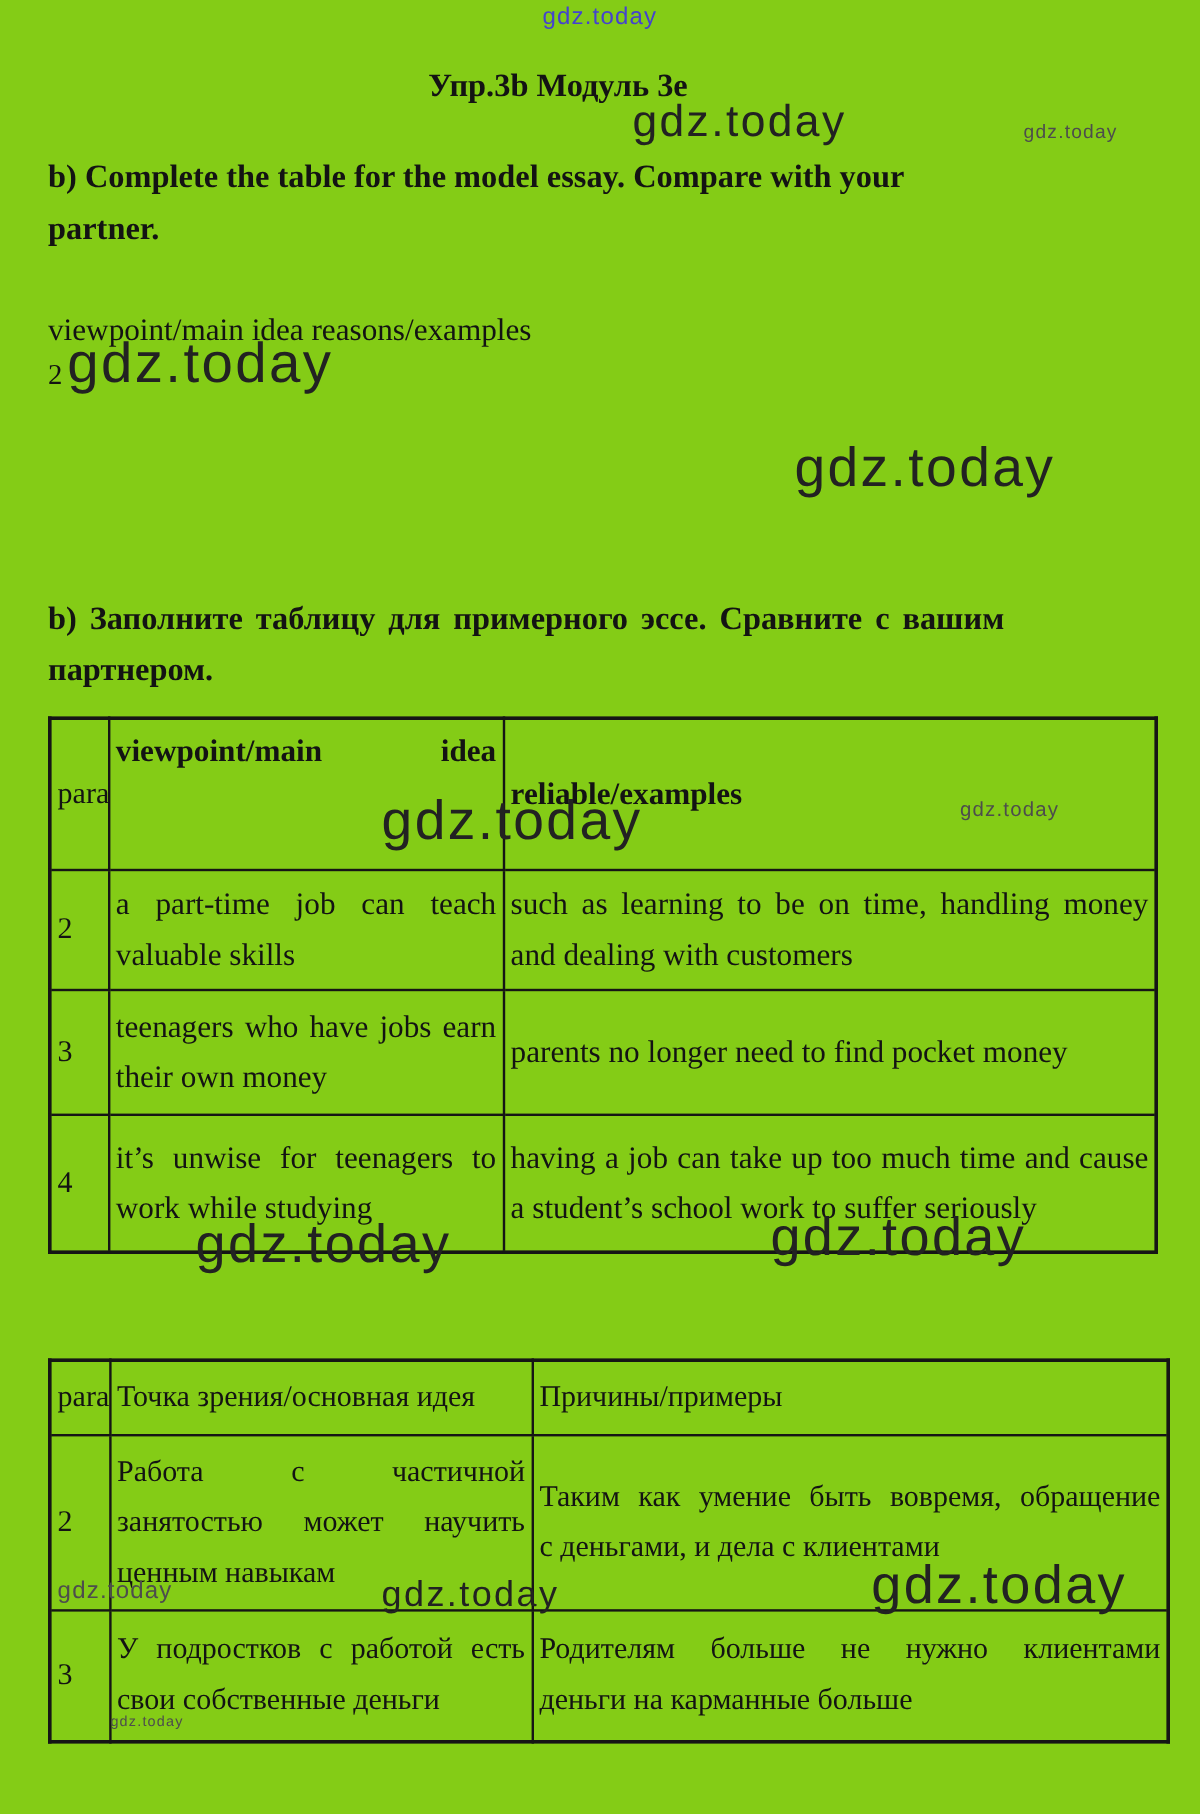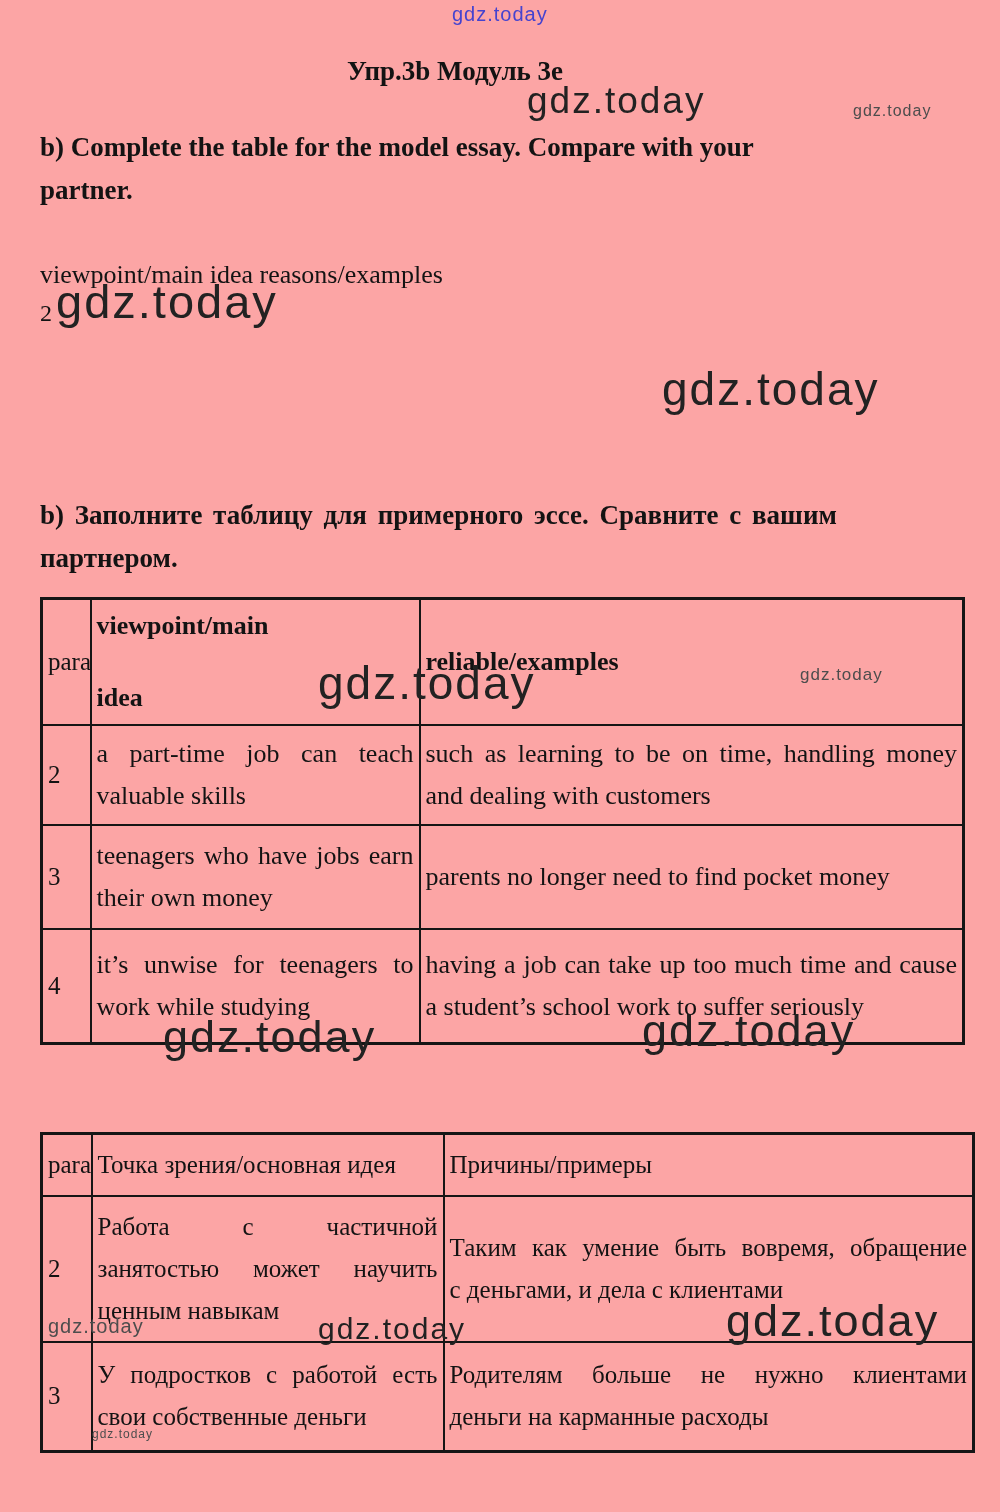--- a/index.html
+++ b/index.html
@@ -1,53 +1,53 @@
 <!DOCTYPE html>
 <html><head>
 <meta charset="utf-8">
 <style>
   html,body { margin:0; padding:0; background:#e9e9e9; }
   .page {
     position:relative; width:1000px; height:1512px; margin:0 auto;
-    background:#fca5a5; overflow:hidden;
+    background:#84cc16; overflow:hidden;
     font-family:"Liberation Serif", serif; color:#131313;
   }
   .abs { position:absolute; }
 
   
   .wm {
     position:absolute; white-space:nowrap;
     font-family:"Liberation Sans", sans-serif;
     color:#222222; letter-spacing:2px; line-height:1; z-index:5;
   }
   .wm-blue  { color:#4543cf; letter-spacing:1px; }
   .wm-gray  { color:#4d4d4d; letter-spacing:1px; }
 
   
   .title {
     left:0; top:56px; width:910px; text-align:center;
-    font-size:27px; font-weight:bold;
+    font-size:27px; font-weight:bold;padding-left:10px;
   }
   .instr { left:40px; width:890px; font-size:27px; font-weight:bold; line-height:43px; }
   .plain { left:40px; font-size:26px; line-height:42px; }
 
   
   table.doc {
     position:absolute; border-collapse:collapse; table-layout:fixed;
     border:3px solid #151515; background:transparent; z-index:1;
   }
   table.doc td {
     border:2px solid #151515; vertical-align:middle;
     padding:0 5px; overflow:hidden;
   }
   #table-en { left:40px; top:597px; width:922px; font-size:26px; line-height:42px; }
   #table-ru { left:40px; top:1132px; width:932px; font-size:25px; line-height:42px; }
   td.numcell { font-size:25px; padding-left:3px; }
   .vhead {
-    display:flex; flex-direction:column; justify-content:space-between;
+    display:flex; flex-direction:row; justify-content:space-between;
     height:114px; font-weight:bold;
   }
   .bold { font-weight:bold; }
   .jlines div { text-align:left; }
   .jlines div.j { text-align:justify; text-align-last:justify; }
   .ru-instr { word-spacing:4px; }
 </style>
 </head>
 <body>
 
@@ -158,19 +158,19 @@
           </td>
     </tr>
     <tr style="height:110px;">
       <td class="numcell">3</td>
       <td class="jlines">
             <div class="j">У подростков с работой есть</div>
             <div>свои собственные деньги</div>
           </td>
       <td class="jlines">
             <div class="j">Родителям больше не нужно клиентами</div>
-            <div>деньги на карманные расходы</div>
+            <div>деньги на карманные больше</div>
           </td>
     </tr>
   </tbody>
     </table>
 
 </div>
 
 </body></html>

